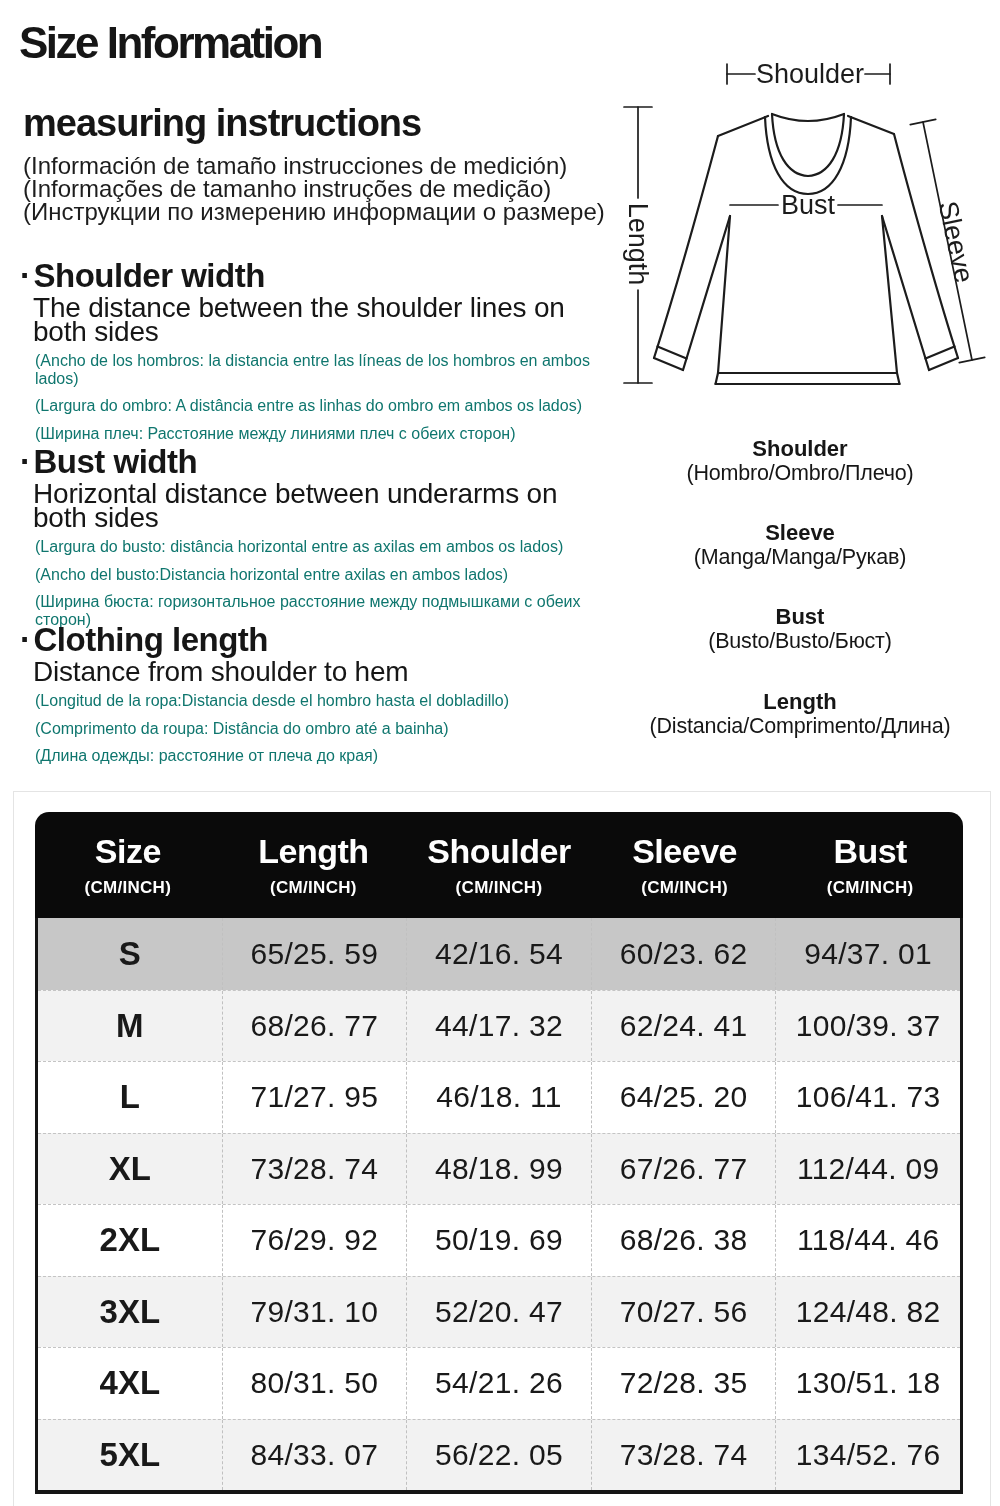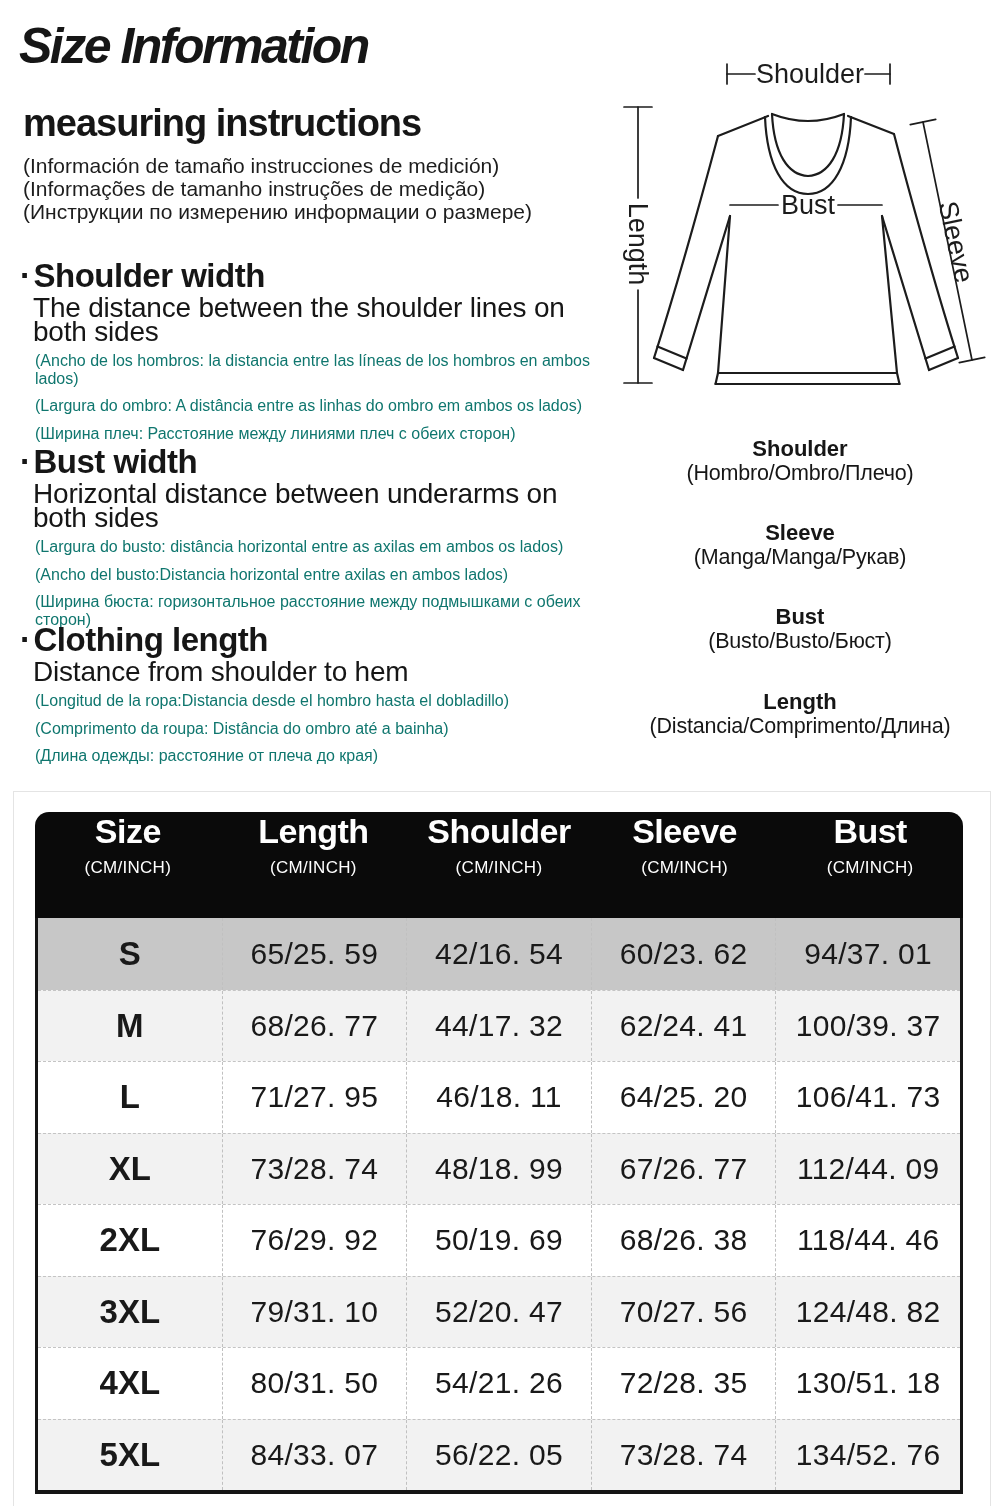--- a/index.html
+++ b/index.html
@@ -1,23 +1,23 @@
 <!DOCTYPE html>
 <html><head>
 <meta charset="utf-8">
 <style>
   html,body{margin:0;padding:0;background:#fff;}
   .canvas{position:relative;width:1000px;height:1506px;background:#fff;overflow:hidden;
           font-family:"Liberation Sans",sans-serif;color:#161616;}
 
   
-  .page-title{position:absolute;left:19px;top:20px;font-size:50px;font-weight:700;
-              letter-spacing:-2.5px;line-height:1.05;white-space:nowrap;font-style:italic;}
+  .page-title{position:absolute;left:19px;top:20px;font-size:44px;font-weight:700;
+              letter-spacing:-2.5px;line-height:1.05;white-space:nowrap;}
   .page-subtitle{position:absolute;left:23px;top:102px;font-size:38px;font-weight:700;letter-spacing:-1px;}
-  .title-trans{position:absolute;left:23px;top:154px;font-size:21px;line-height:23px;color:#1d1d1d;}
+  .title-trans{position:absolute;left:23px;top:154px;font-size:24px;line-height:23px;color:#1d1d1d;}
 
   
   .section{position:absolute;left:20px;width:585px;}
   #sec-0{top:258px;} #sec-1{top:444px;} #sec-2{top:622px;}
   .sec-heading{font-size:33px;font-weight:700;letter-spacing:-0.5px;line-height:36px;display:flex;}
   .sec-heading .bullet{margin-right:3px;}
   .sec-desc{font-size:28px;line-height:24px;margin:2px 0 8px 13px;letter-spacing:-0.2px;}
   .sec-trans{margin-left:15px;width:560px;font-size:16px;line-height:17.5px;color:#0f766e;}
   .sec-trans .t{margin-bottom:10px;}
 
@@ -27,24 +27,24 @@
   .legend-item{position:absolute;left:0;width:390px;}
   #leg-0{top:436px;} #leg-1{top:520px;} #leg-2{top:604px;} #leg-3{top:689px;}
   .leg-term{font-size:22px;font-weight:700;line-height:25px;}
   .leg-trans{font-size:21.5px;line-height:24px;letter-spacing:-0.2px;}
 
   
   .panel{position:absolute;left:13px;top:791px;width:976px;height:715px;background:#fff;
          border:1px solid #e4e4e4;border-bottom:none;}
   .size-table{position:absolute;left:35px;top:812px;width:928px;}
   .thead{height:106px;background:#0a0a0a;border-radius:14px 14px 0 0;display:flex;
-         align-items:flex-start;color:#fff;}
+         align-items:center;color:#fff;}
   .th{flex:1;text-align:center;}
   .th-label{font-size:34px;font-weight:700;letter-spacing:-0.5px;}
-  .th-unit{font-size:17px;font-weight:400;margin-top:7px;letter-spacing:0.3px;}
+  .th-unit{font-size:17px;font-weight:700;margin-top:7px;letter-spacing:0.3px;}
   .tbody{border-left:3px solid #151515;border-right:3px solid #151515;border-bottom:4px solid #151515;}
   .tr{display:flex;height:71.5px;box-sizing:border-box;}
   .tr:not(:first-child){border-top:1px dashed #c4c4c4;}
   .tr:nth-child(1){background:#c7c7c7;}
   .tr:nth-child(even){background:#f2f2f2;}
   .tr:nth-child(odd):not(:nth-child(1)){background:#ffffff;}
   .td{flex:1;display:flex;align-items:center;justify-content:center;box-sizing:border-box;
       height:100%;font-size:30px;letter-spacing:0.3px;color:#191919;border-right:1px dashed #c0c0c0;}
   .td:last-child{border-right:none;}
   .td.size{font-size:33px;font-weight:600;letter-spacing:0;}

